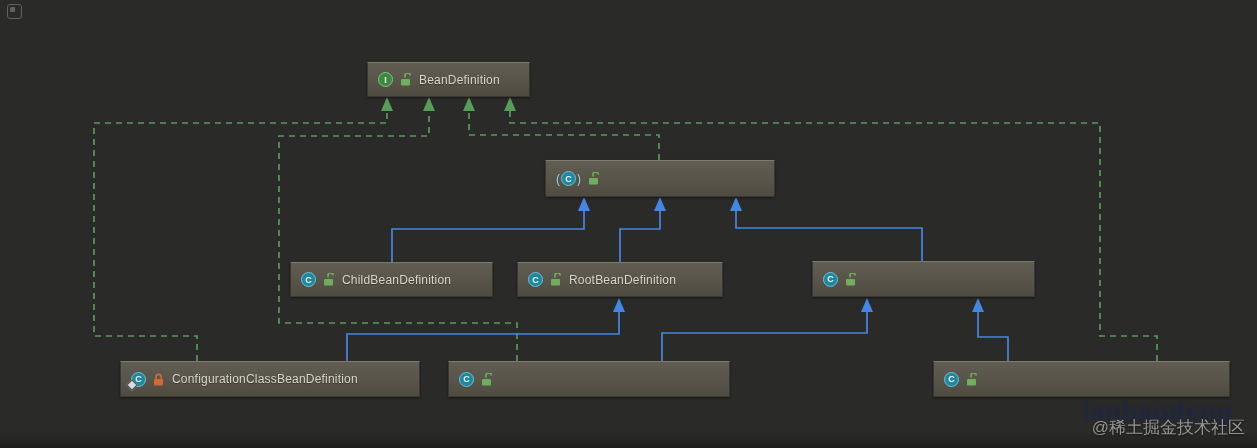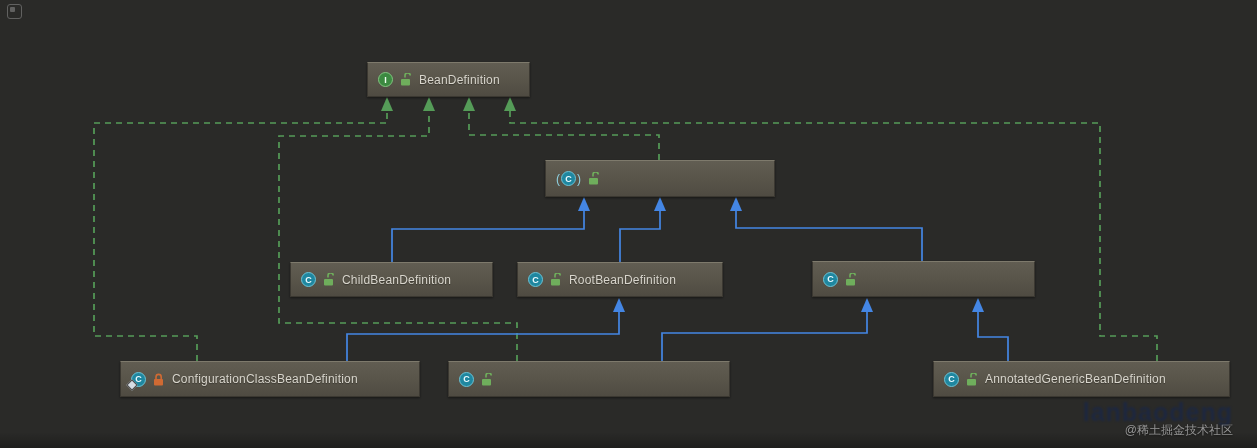--- a/index.html
+++ b/index.html
@@ -57,22 +57,22 @@
     background:#6f6f6f;border-radius:1px;
   }
   #watermark-ghost{
     position:absolute;right:24px;bottom:21px;
     font-size:25px;font-weight:bold;
     color:#16264d;opacity:.65;
     filter:blur(1px);
     letter-spacing:1px;
   }
   #watermark-handle{
-    position:absolute;right:24px;bottom:9px;
-    font-size:12px;color:#969696;
+    position:absolute;right:12px;bottom:9px;
+    font-size:17px;color:#969696;
     text-shadow:0 1px 2px rgba(0,0,0,.5);
   }
   #bottom-shade{
     position:absolute;left:0;bottom:0;width:100%;height:16px;
     background:linear-gradient(180deg,rgba(0,0,0,0),rgba(0,0,0,.28));
     pointer-events:none;
   }
 </style>
 </head>
 <body>
@@ -177,20 +177,19 @@
           <path d="M3 6 V4 a2.6 2.6 0 0 1 5.2 0" fill="none" stroke="#6fae5c" stroke-width="1.6" transform="translate(2,-1.5)"></path>
           <rect x="1" y="6" width="9" height="6.5" rx="1" fill="#6fae5c"></rect>
         </svg>
       </div>
       <div class="uml-node" style="left: 933px; top: 361px; width: 297px; height: 36px;">
         <span class="cls-icon">C</span>
         <svg width="12" height="13" class="lock">
           <path d="M3 6 V4 a2.6 2.6 0 0 1 5.2 0" fill="none" stroke="#6fae5c" stroke-width="1.6" transform="translate(2,-1.5)"></path>
           <rect x="1" y="6" width="9" height="6.5" rx="1" fill="#6fae5c"></rect>
         </svg>
-        <span class="label">AnnotatedGenericBeanDefinition</span>
       </div>
     </div>
   <div id="corner-icon"></div>
   <div id="watermark-ghost">lanbaodeng</div>
   <div id="watermark-handle">@稀土掘金技术社区</div>
   <div id="bottom-shade"></div>
 </div>
 
 </body></html>

